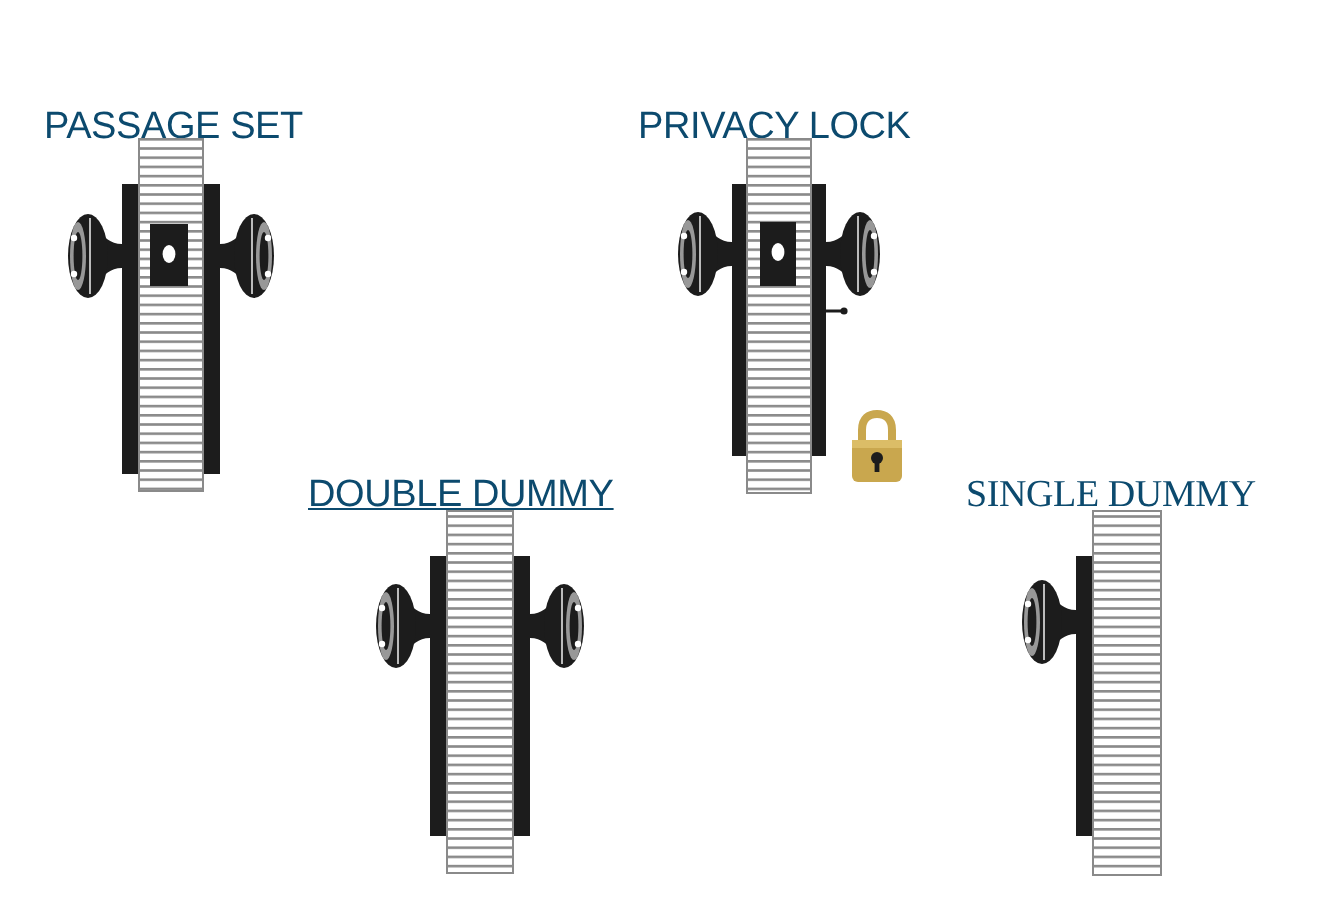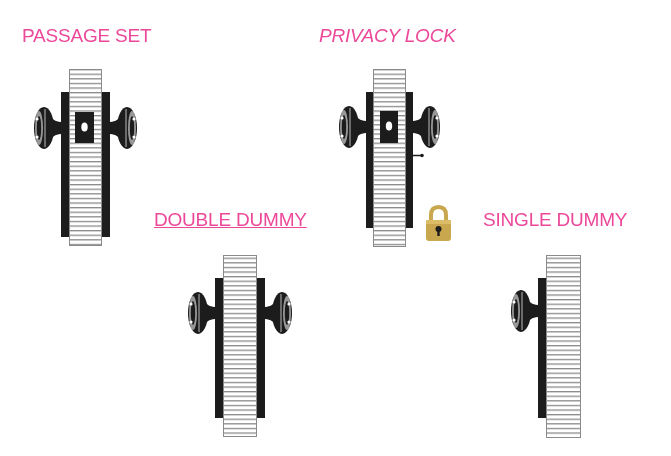--- a/index.html
+++ b/index.html
@@ -1,29 +1,29 @@
 <!DOCTYPE html>
 <html><head>
 <meta charset="utf-8">
 <style>
   html, body { margin: 0; padding: 0; background: #ffffff; }
   body { width: 671px; height: 456px; position: relative; overflow: hidden;
          font-family: "Liberation Sans", "DejaVu Sans", sans-serif; }
-  .label { position: absolute; font-size: 19px; color: #ec4899; letter-spacing: -0.2px;
-           white-space: nowrap; line-height: 20px; }
+  .label { position: absolute; font-size: 19px; color: #0c4a6e; letter-spacing: -0.2px;
+           white-space: nowrap; line-height: 20px; margin-top: 28px; }
   .fig { position: absolute; left: 0; top: 0; }
   svg { display: block; }
 </style>
 </head>
 <body>
 
 <div class="label" style="left:22px; top:26px;">PASSAGE SET</div>
-<div class="label" style="left:319px; top:26px;font-style:italic;">PRIVACY LOCK</div>
+<div class="label" style="left:319px; top:26px;">PRIVACY LOCK</div>
 <div class="label" style="left:154px; top:210px;text-decoration:underline;">DOUBLE DUMMY</div>
-<div class="label" style="left:483px; top:210px;">SINGLE DUMMY</div>
+<div class="label" style="left:483px; top:210px;font-family:Liberation Serif, serif;">SINGLE DUMMY</div>
 
 <svg class="fig" width="671" height="456" viewBox="0 0 671 456">
   <defs>
     <pattern id="stripes" patternUnits="userSpaceOnUse" width="40" height="4.6">
       <rect x="0" y="0" width="40" height="4.6" fill="#ffffff"></rect>
       <rect x="0" y="0" width="40" height="1.3" fill="#8a8a8a"></rect>
     </pattern>
     <g id="knob-left">
 
       <path d="M0,-6 C-6,-6 -9,-10 -12,-12 L-12,12 C-9,10 -6,6 0,6 Z" fill="#1c1c1c"></path>

